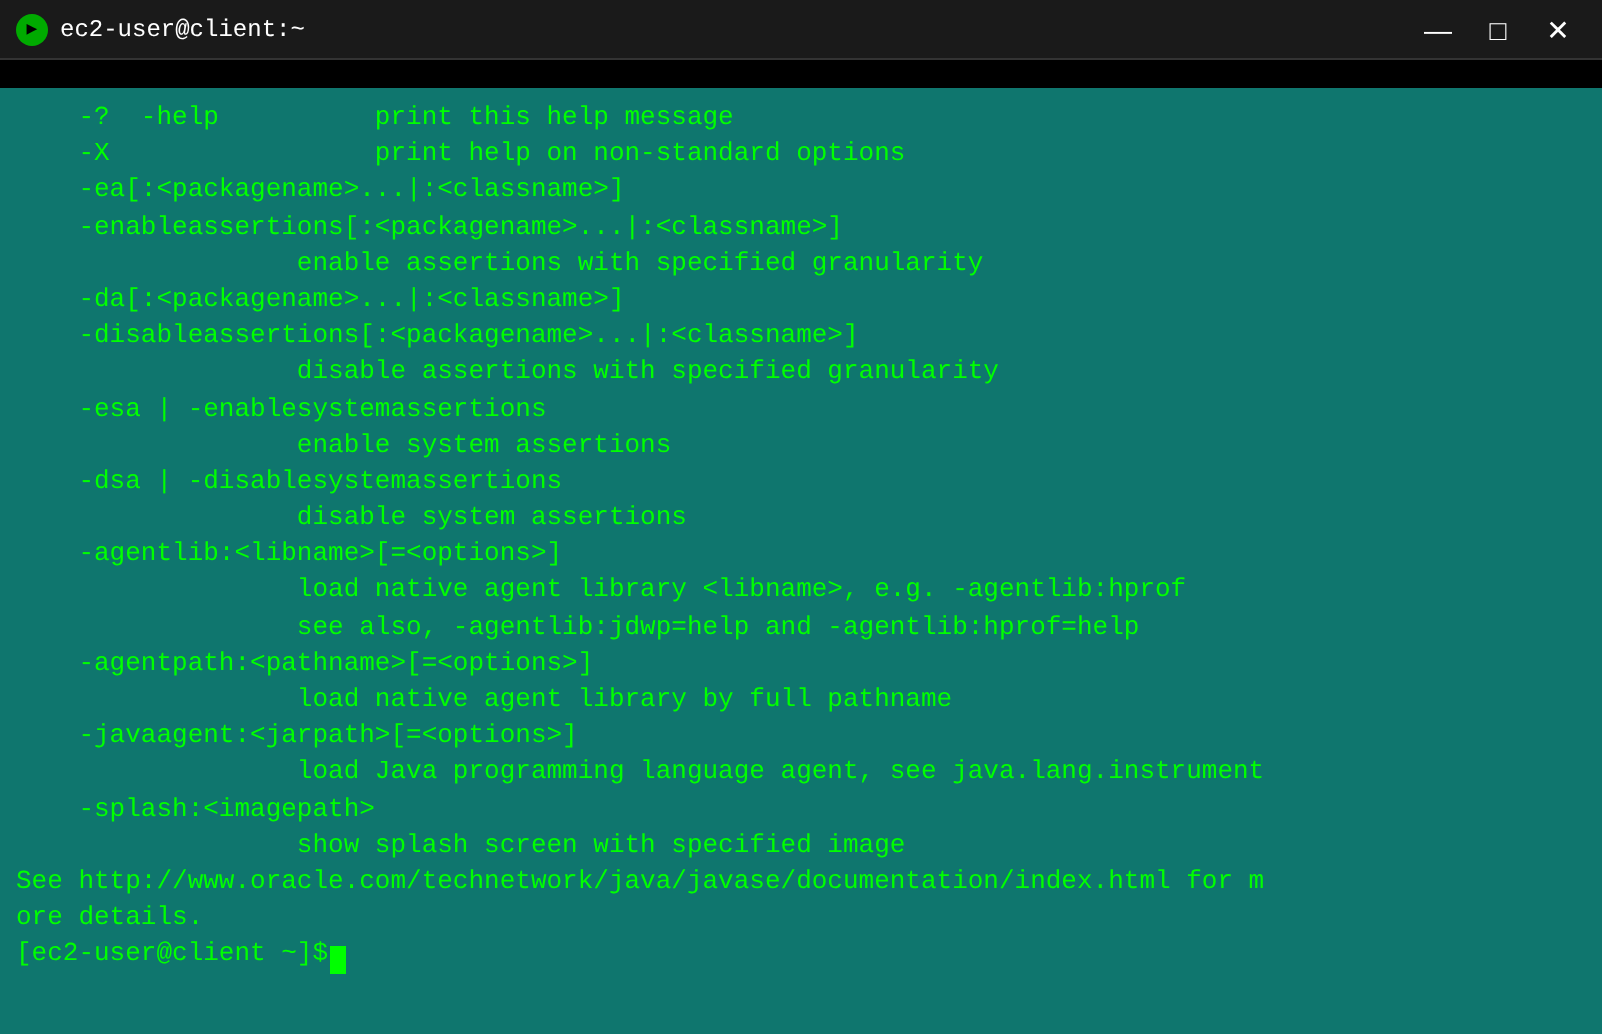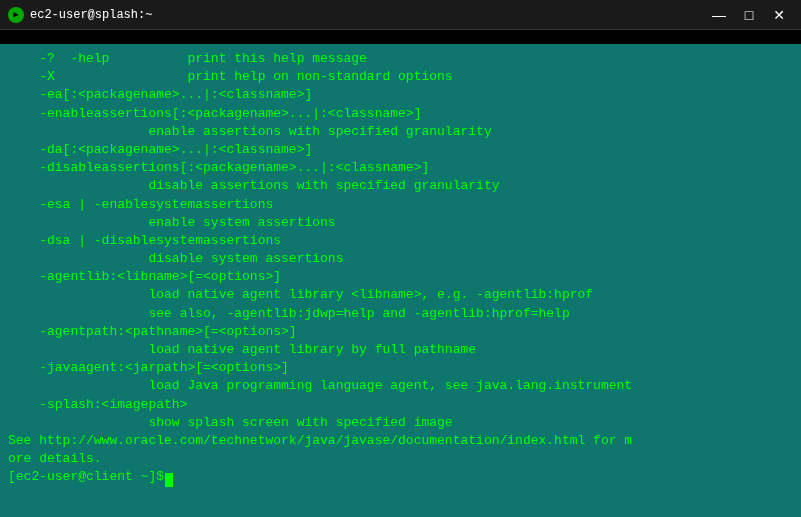--- a/index.html
+++ b/index.html
@@ -106,21 +106,21 @@
   </style>
 </head>
 <body>
 
 <div>
   <div class="title-bar">
     <div class="title-left">
       <div class="title-icon">
         <span>▶</span>
       </div>
-      <span>ec2-user@splash:~</span>
+      <span>ec2-user@client:~</span>
     </div>
     <div class="title-controls">
       <button class="title-btn">—</button>
       <button class="title-btn">□</button>
       <button class="title-btn close">✕</button>
     </div>
   </div>
 
   <div class="terminal">
     <pre id="terminal-lines">    -?  -help          print this help message

